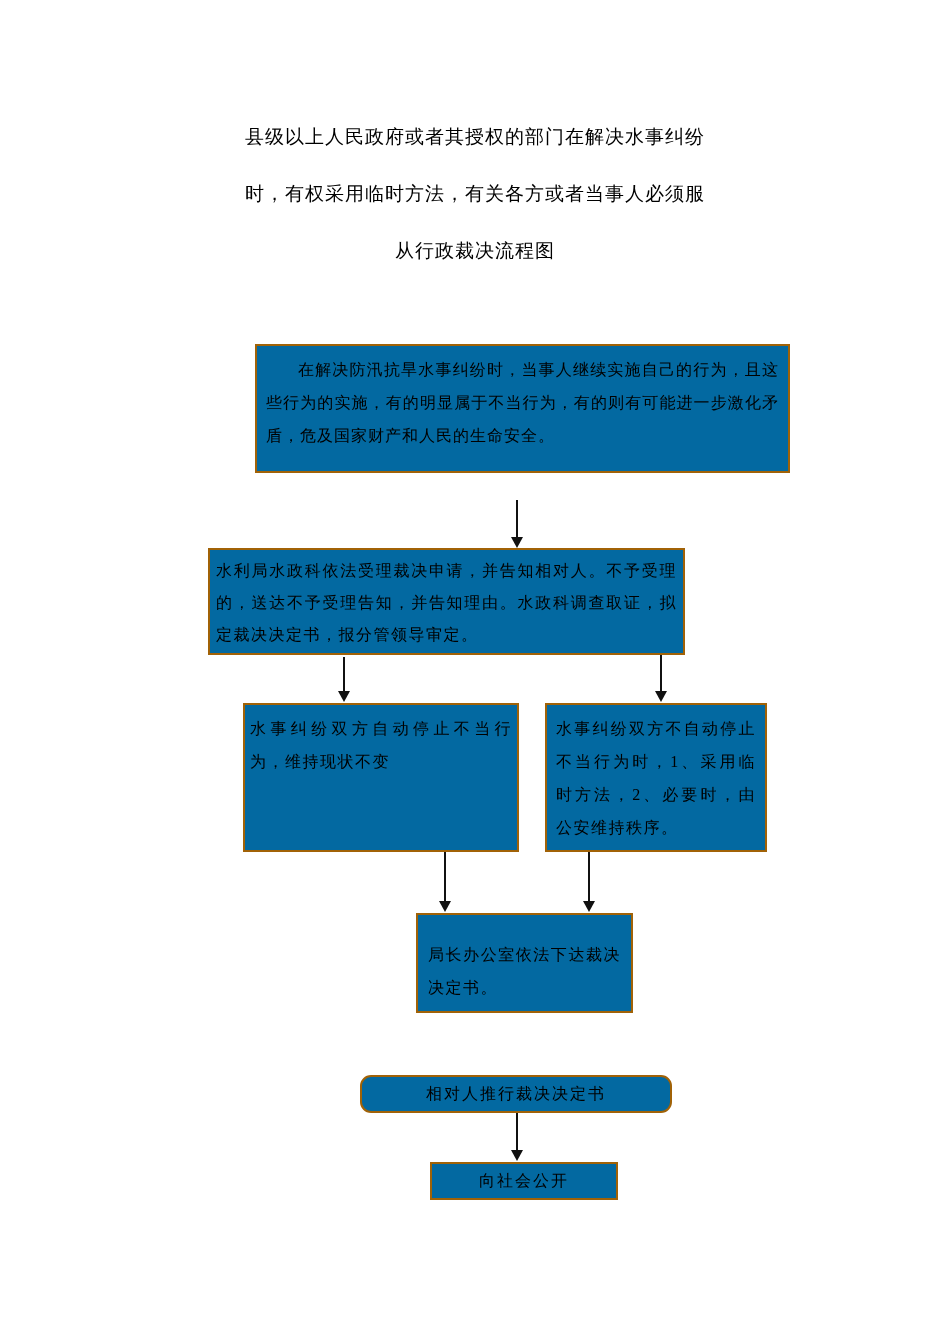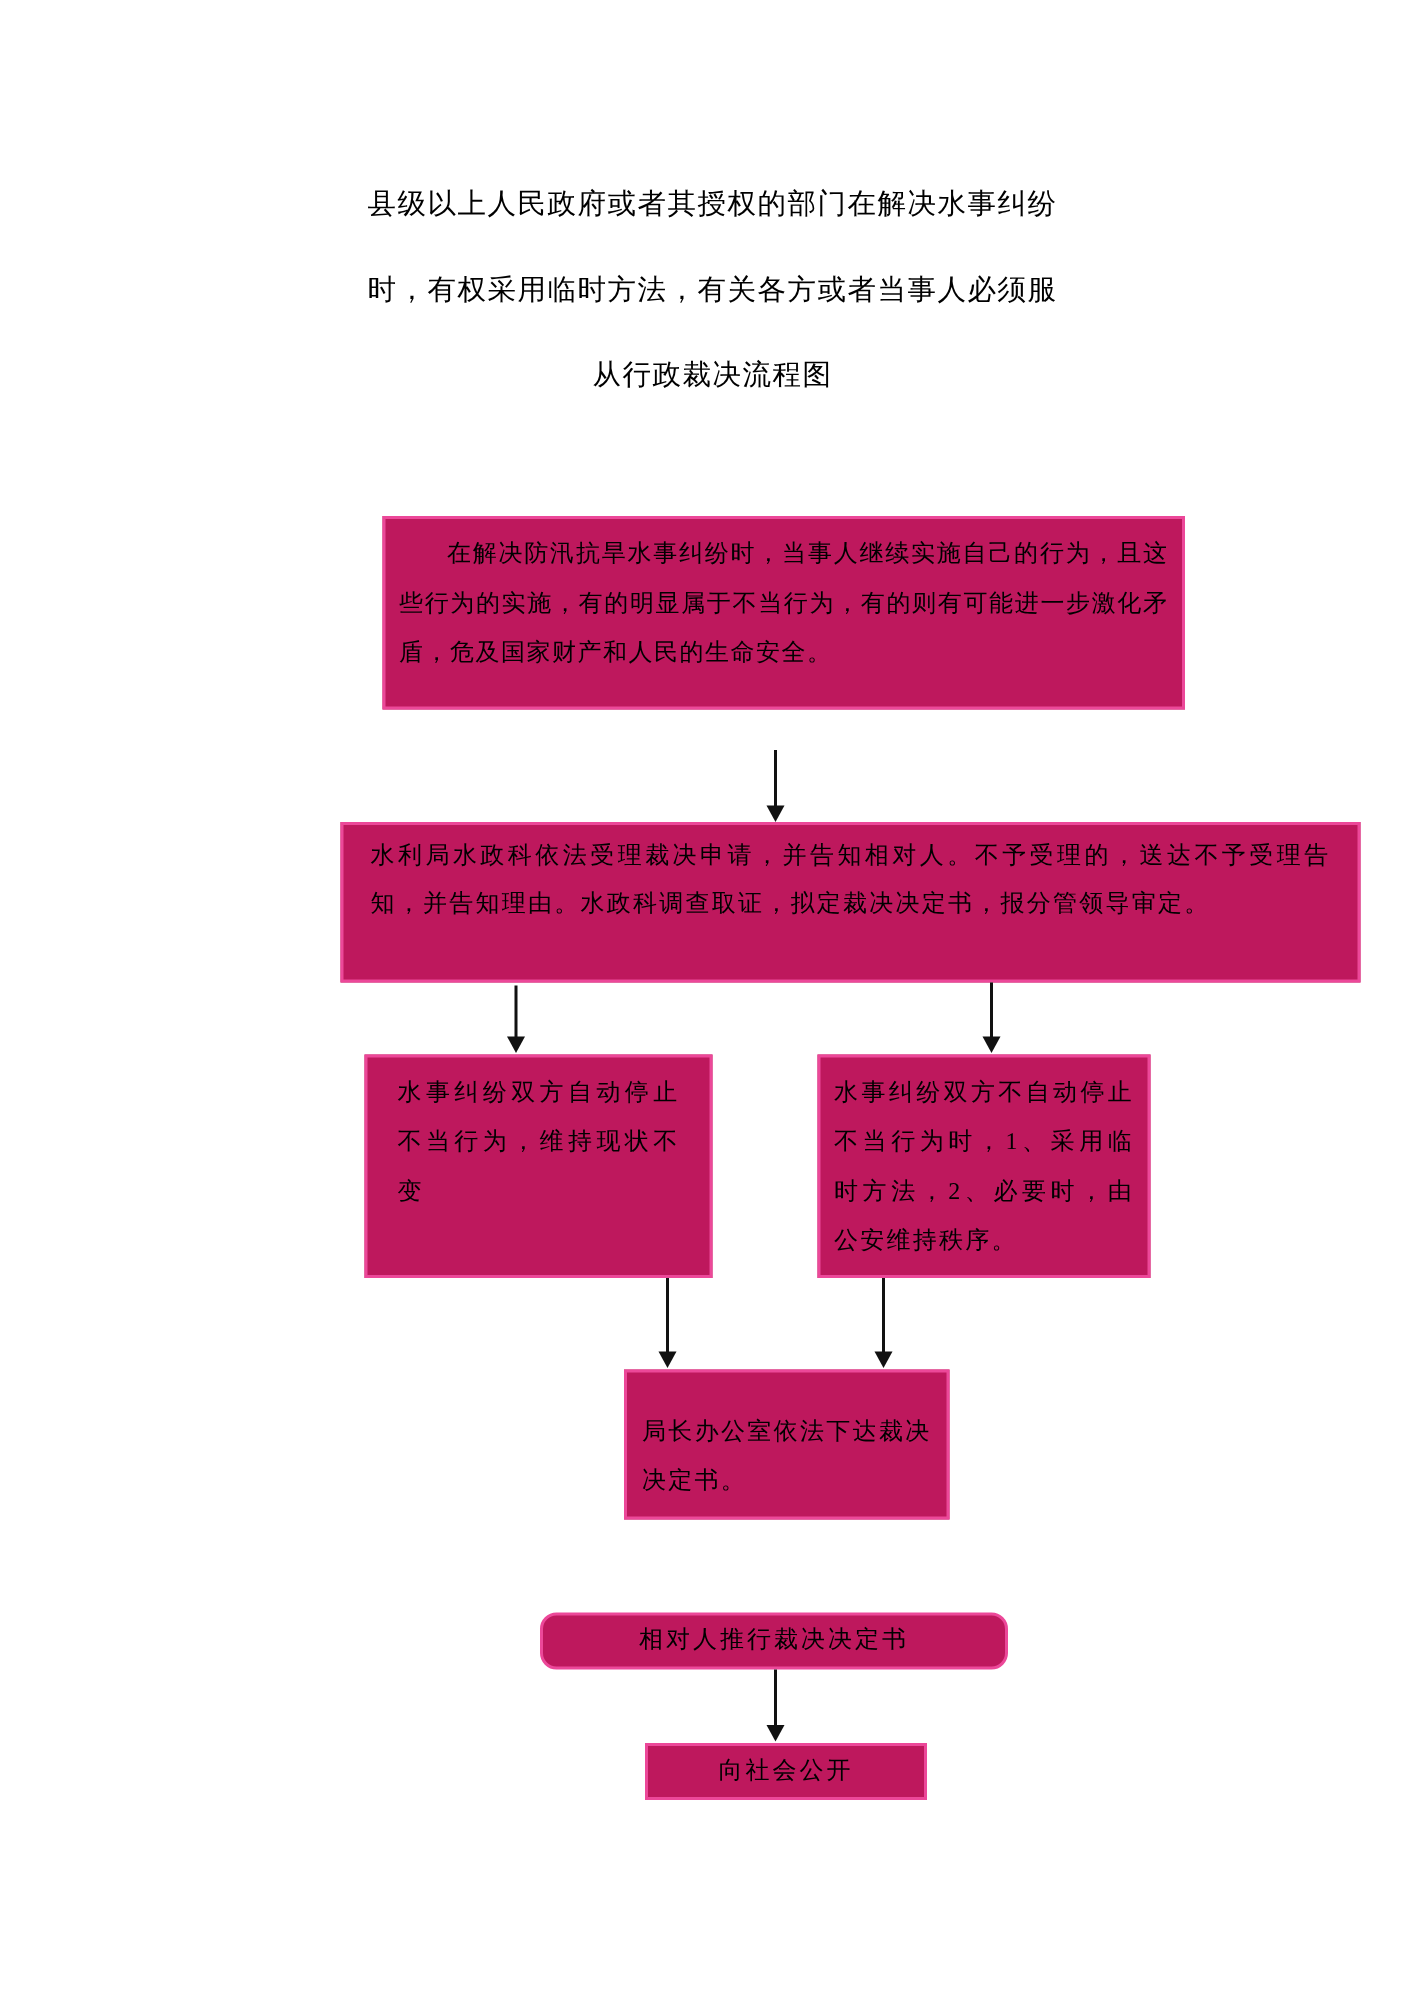--- a/index.html
+++ b/index.html
@@ -21,37 +21,37 @@
     text-align: center;
     font-size: 19px;
     line-height: 57px;
     letter-spacing: 1px;
     font-weight: 500;
   }
 
   
   .flow-box {
     position: absolute;
-    border: 2px solid #ec4899;
-    background: #be185d;
+    border: 2px solid #a16207;
+    background: #0369a1;
     box-sizing: border-box;
   }
   .node-text {
     margin: 0;
     font-size: 16px;
     line-height: 33px;
     letter-spacing: 1.5px;
     text-align: justify;
     color: #000000;
   }
   #node-background   { left: 255px; top: 344px; width: 535px; height: 129px; padding: 7px 9px; }
   #node-background .node-text { text-indent: 2em; letter-spacing: 1px; }
-  #node-acceptance   { left: 227px; top: 548px; width: 680px; height: 107px; padding: 5px 18px; }
+  #node-acceptance   { left: 208px; top: 548px; width: 477px; height: 107px; padding: 5px 6px; }
   #node-acceptance .node-text { line-height: 32px; }
-  #node-auto-stop    { left: 243px; top: 703px; width: 232px; height: 149px; padding: 7px 20px; }
+  #node-auto-stop    { left: 243px; top: 703px; width: 276px; height: 149px; padding: 7px 5px; }
   #node-not-auto-stop{ left: 545px; top: 703px; width: 222px; height: 149px; padding: 7px 9px; }
   #node-issue        { left: 416px; top: 913px; width: 217px; height: 100px; padding: 23px 10px; }
   #node-implement    { left: 360px; top: 1075px; width: 312px; height: 38px; border-radius: 11px; }
   #node-implement .node-text { text-align: center; line-height: 34px; letter-spacing: 2px; }
   #node-publicize    { left: 430px; top: 1162px; width: 188px; height: 38px; }
   #node-publicize .node-text { text-align: center; line-height: 34px; letter-spacing: 2px; }
 
   
   .varrow {
     position: absolute;

